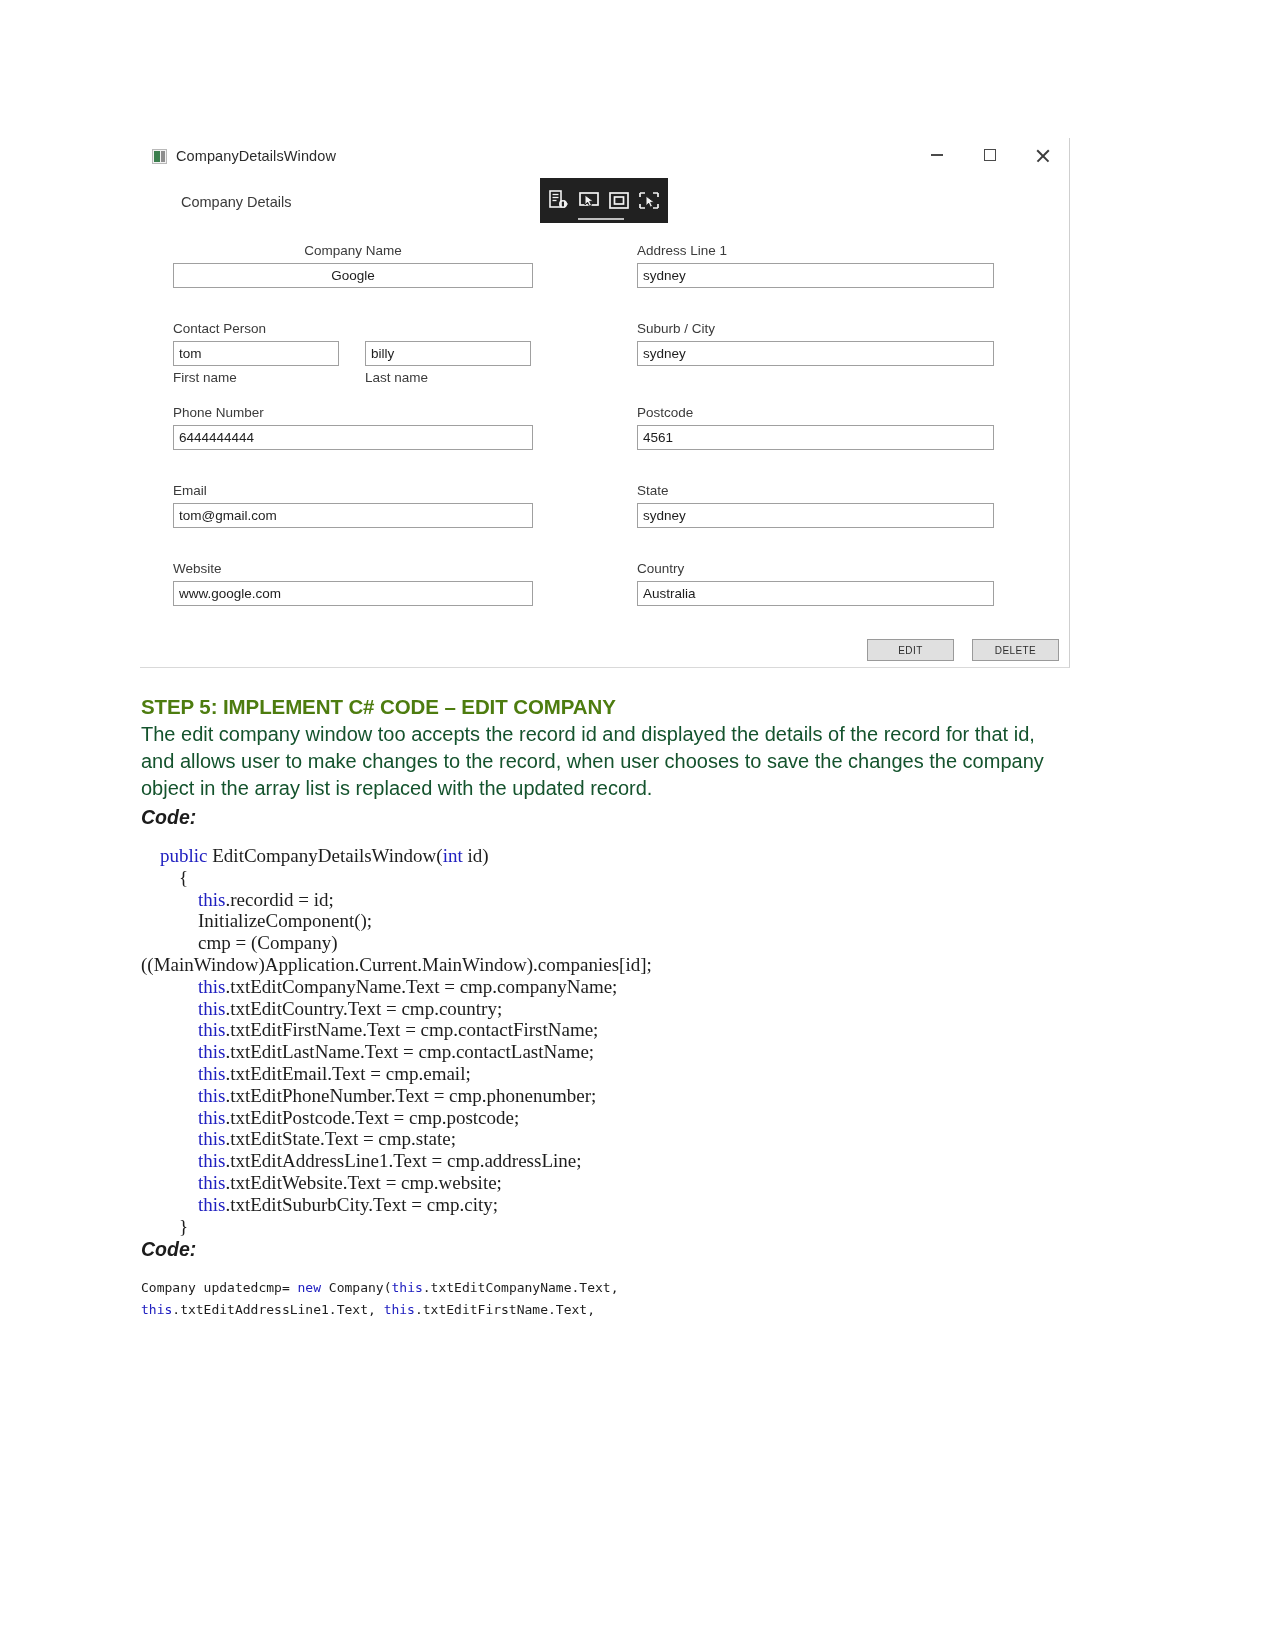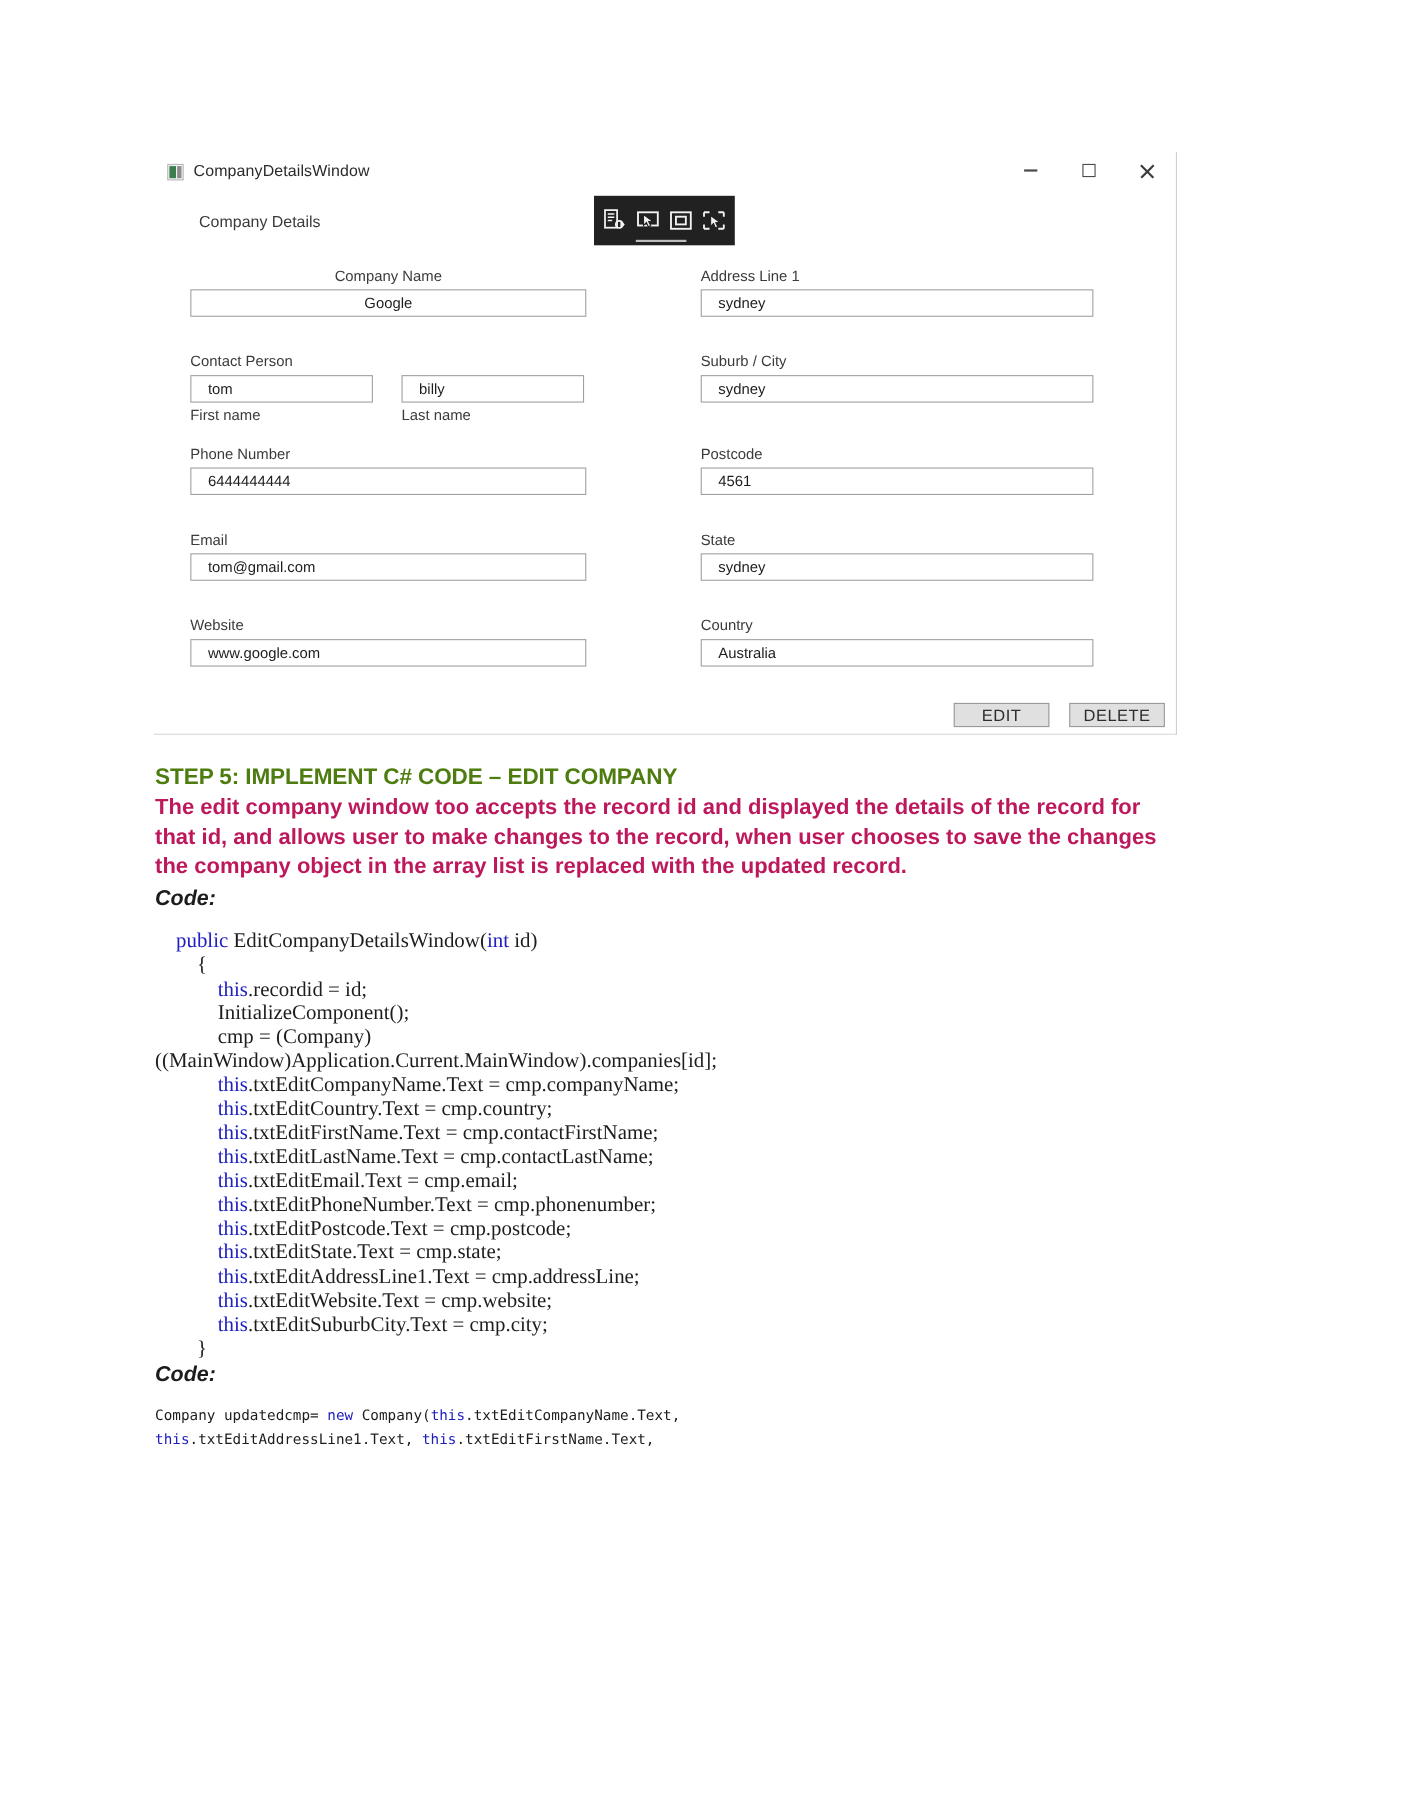--- a/index.html
+++ b/index.html
@@ -161,21 +161,21 @@
   }
   .txt {
     display: block;
     box-sizing: border-box;
     height: 25px;
     border: 1px solid #a0a0a0;
     background: #ffffff;
     font-family: "Liberation Sans", sans-serif;
     font-size: 13.5px;
     color: #1d1d1d;
-    padding: 0 15px;
+    padding: 0 5px;
     line-height: 23px;
     width: 100%;
   }
   .sub-label {
     font-size: 13.5px;
     color: #3b3b3b;
     display: block;
     margin-top: 4px;
   }
   .name-row {
@@ -190,21 +190,21 @@
     bottom: 6px;
     display: flex;
     gap: 18px;
   }
   .win-action {
     width: 87px;
     height: 22px;
     background: #e0e0e0;
     border: 1px solid #9a9a9a;
     font-family: "Liberation Sans", sans-serif;
-    font-size: 15px;
+    font-size: 10px;
     color: #2d2d2d;
     letter-spacing: .4px;
     display: flex;
     align-items: center;
     justify-content: center;
     box-sizing: border-box;
   }
 
   
   .doc {
@@ -217,22 +217,22 @@
     margin: 0 0 2px 0;
     font-size: 20.5px;
     font-weight: bold;
     color: #4d7c0f;
     letter-spacing: -.1px;
   }
   .doc p.body {
     margin: 0;
     font-size: 20px;
     line-height: 27px;
-    color: #be185d;
-    font-weight: bold;
+    color: #14532d;
+    font-weight: normal;
   }
   .code-label {
     margin: 4px 0 0 0;
     font-size: 19.5px;
     font-style: italic;
     font-weight: bold;
     color: #1c1c1c;
   }
   .codeblock {
     margin: 16px 0 0 0;

